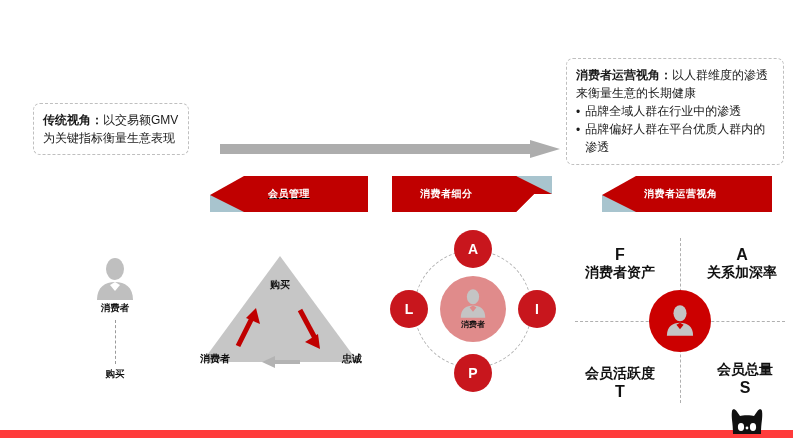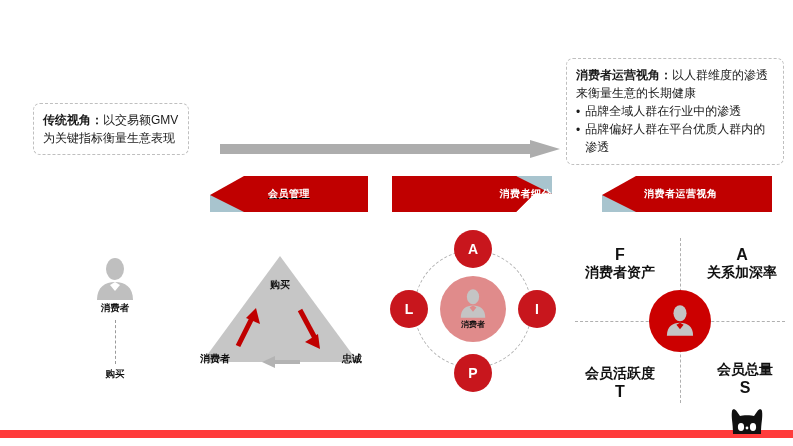--- a/index.html
+++ b/index.html
@@ -50,21 +50,21 @@
   .banner svg{ position:absolute; inset:0; width:100%; height:100%; }
   .banner-label{
     position:relative; z-index:3;
     color:#ffffff; font-size:10px; font-weight:bold;
     letter-spacing:.5px; white-space:nowrap;
   }
   .banner-icon{ position:relative; z-index:3; }
 
   #banner-1{ left:24px;  width:160px; }
   #banner-2{ left:210px; width:158px;text-decoration:underline; }
-  #banner-3{ left:392px; width:160px;justify-content:flex-end; }
+  #banner-3{ left:392px; width:160px; }
   #banner-4{ left:602px; width:170px; }
 
   #banner-1 .banner-label{ margin-left:30px; }
   #banner-1 .banner-icon{ margin-left:20px; }
   #banner-2 .banner-icon{ margin-left:auto; margin-right:22px; }
   #banner-2 .banner-label{ margin-left:58px; }
   #banner-3 .banner-icon{ margin-left:14px; }
   #banner-3 .banner-label{ margin-left:14px; }
   #banner-4 .banner-label{ margin-left:42px; }
   #banner-4 .banner-icon{ margin-left:10px; }

